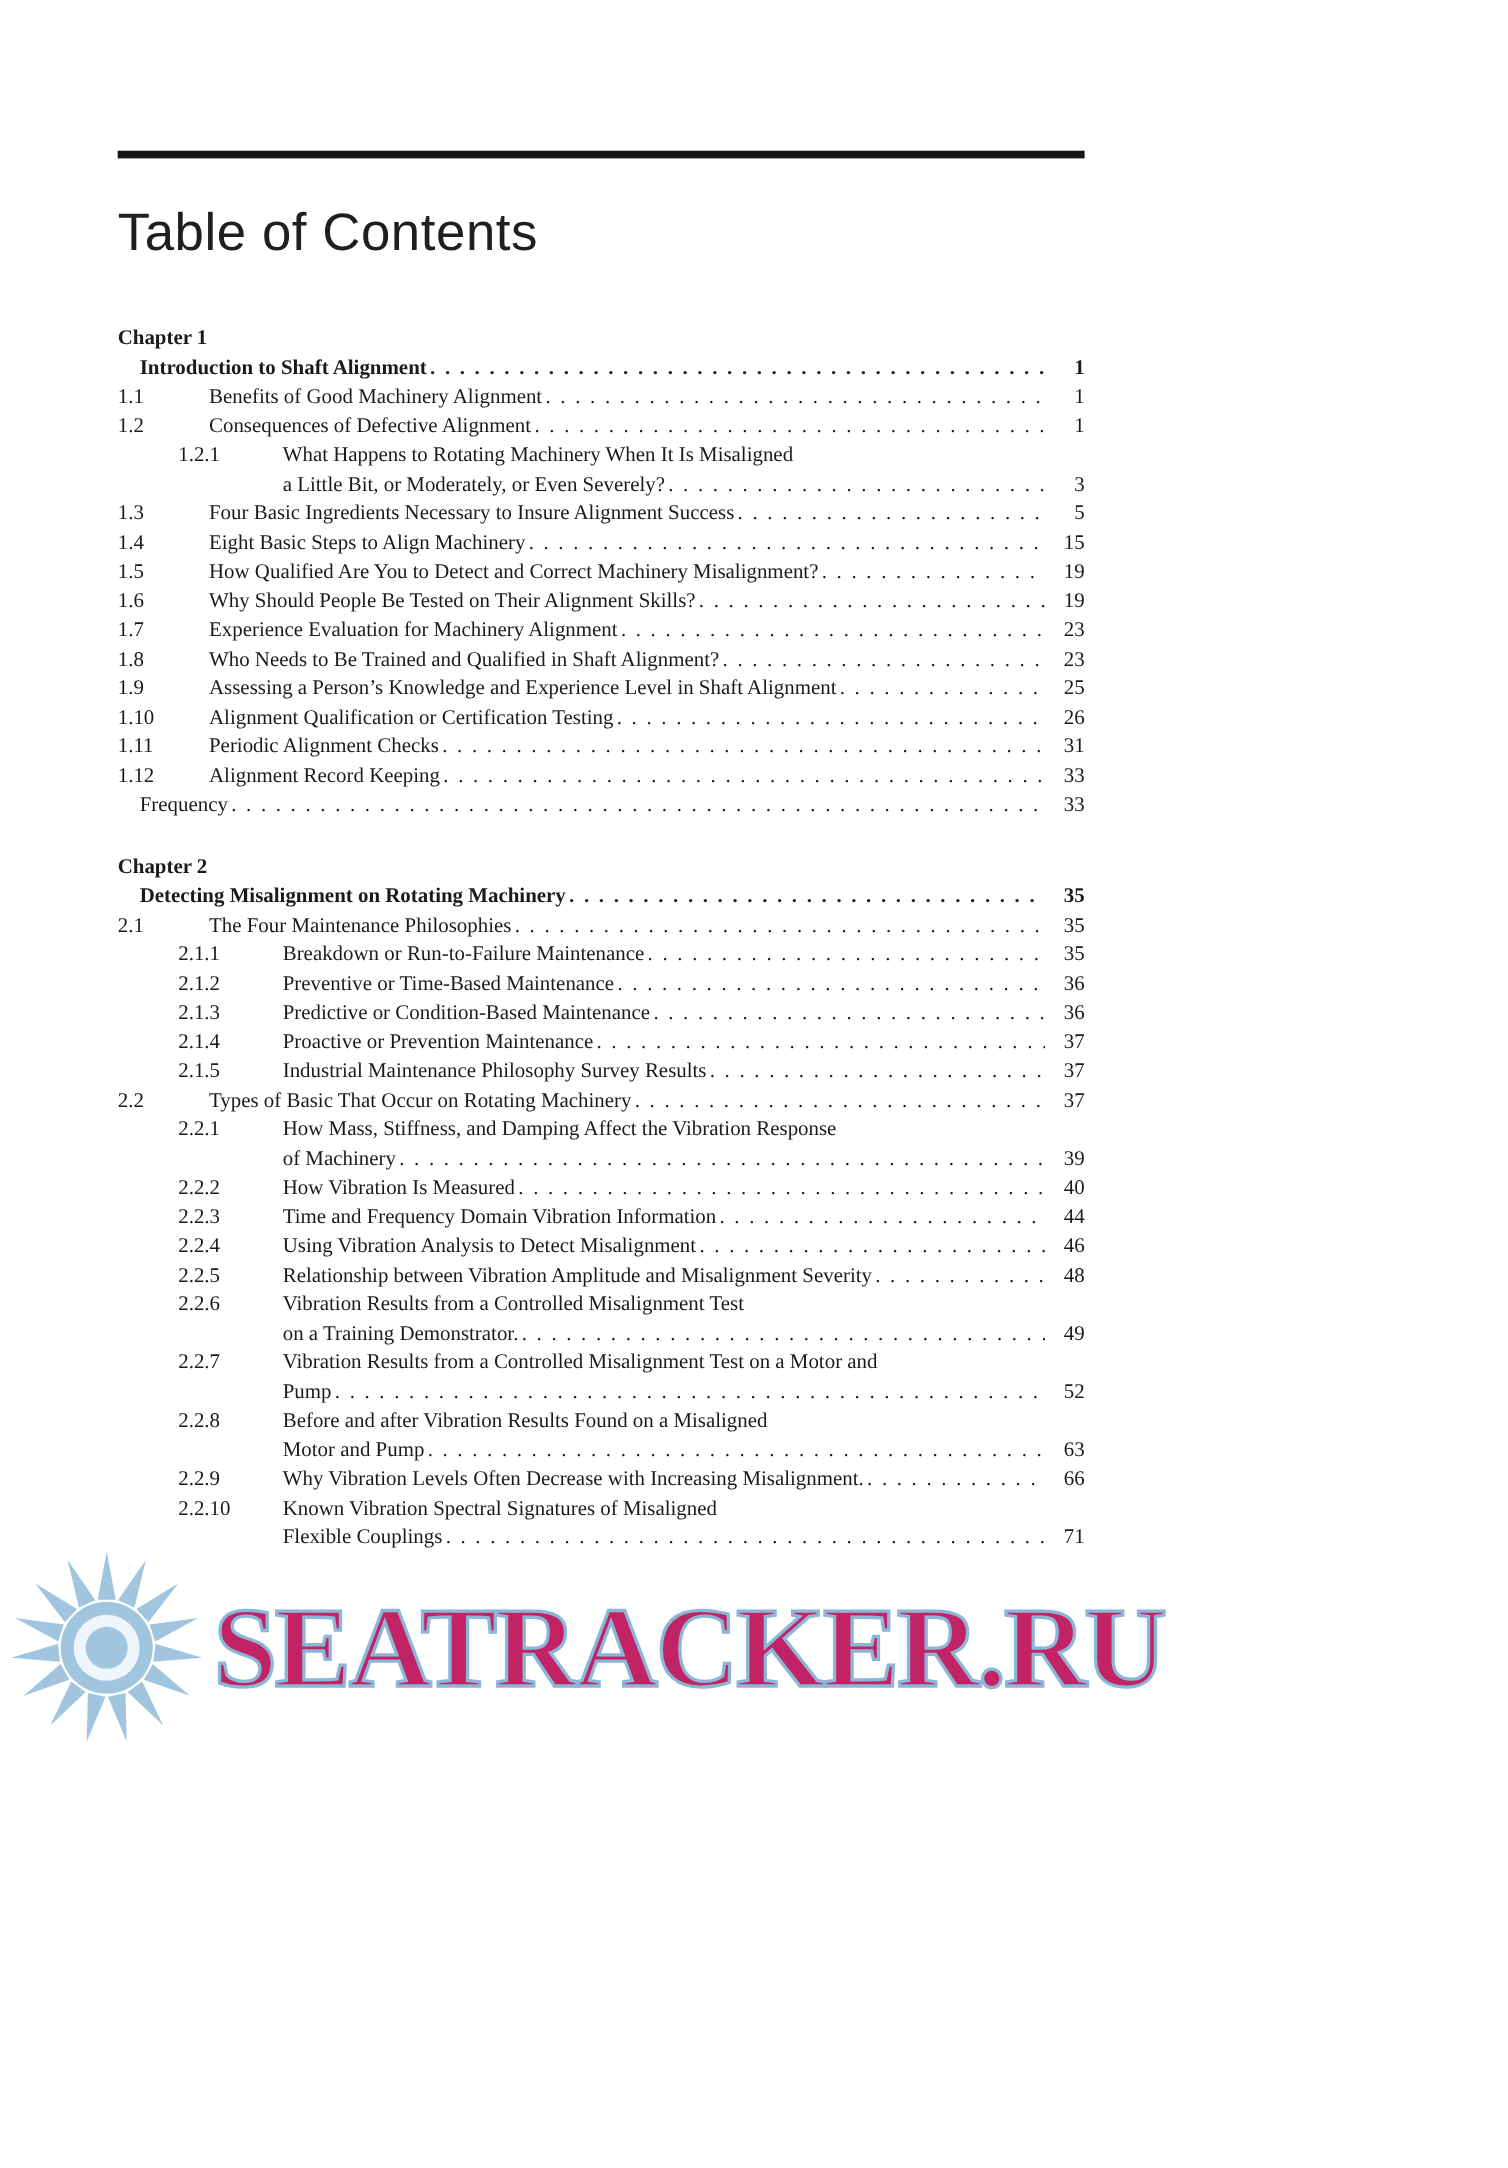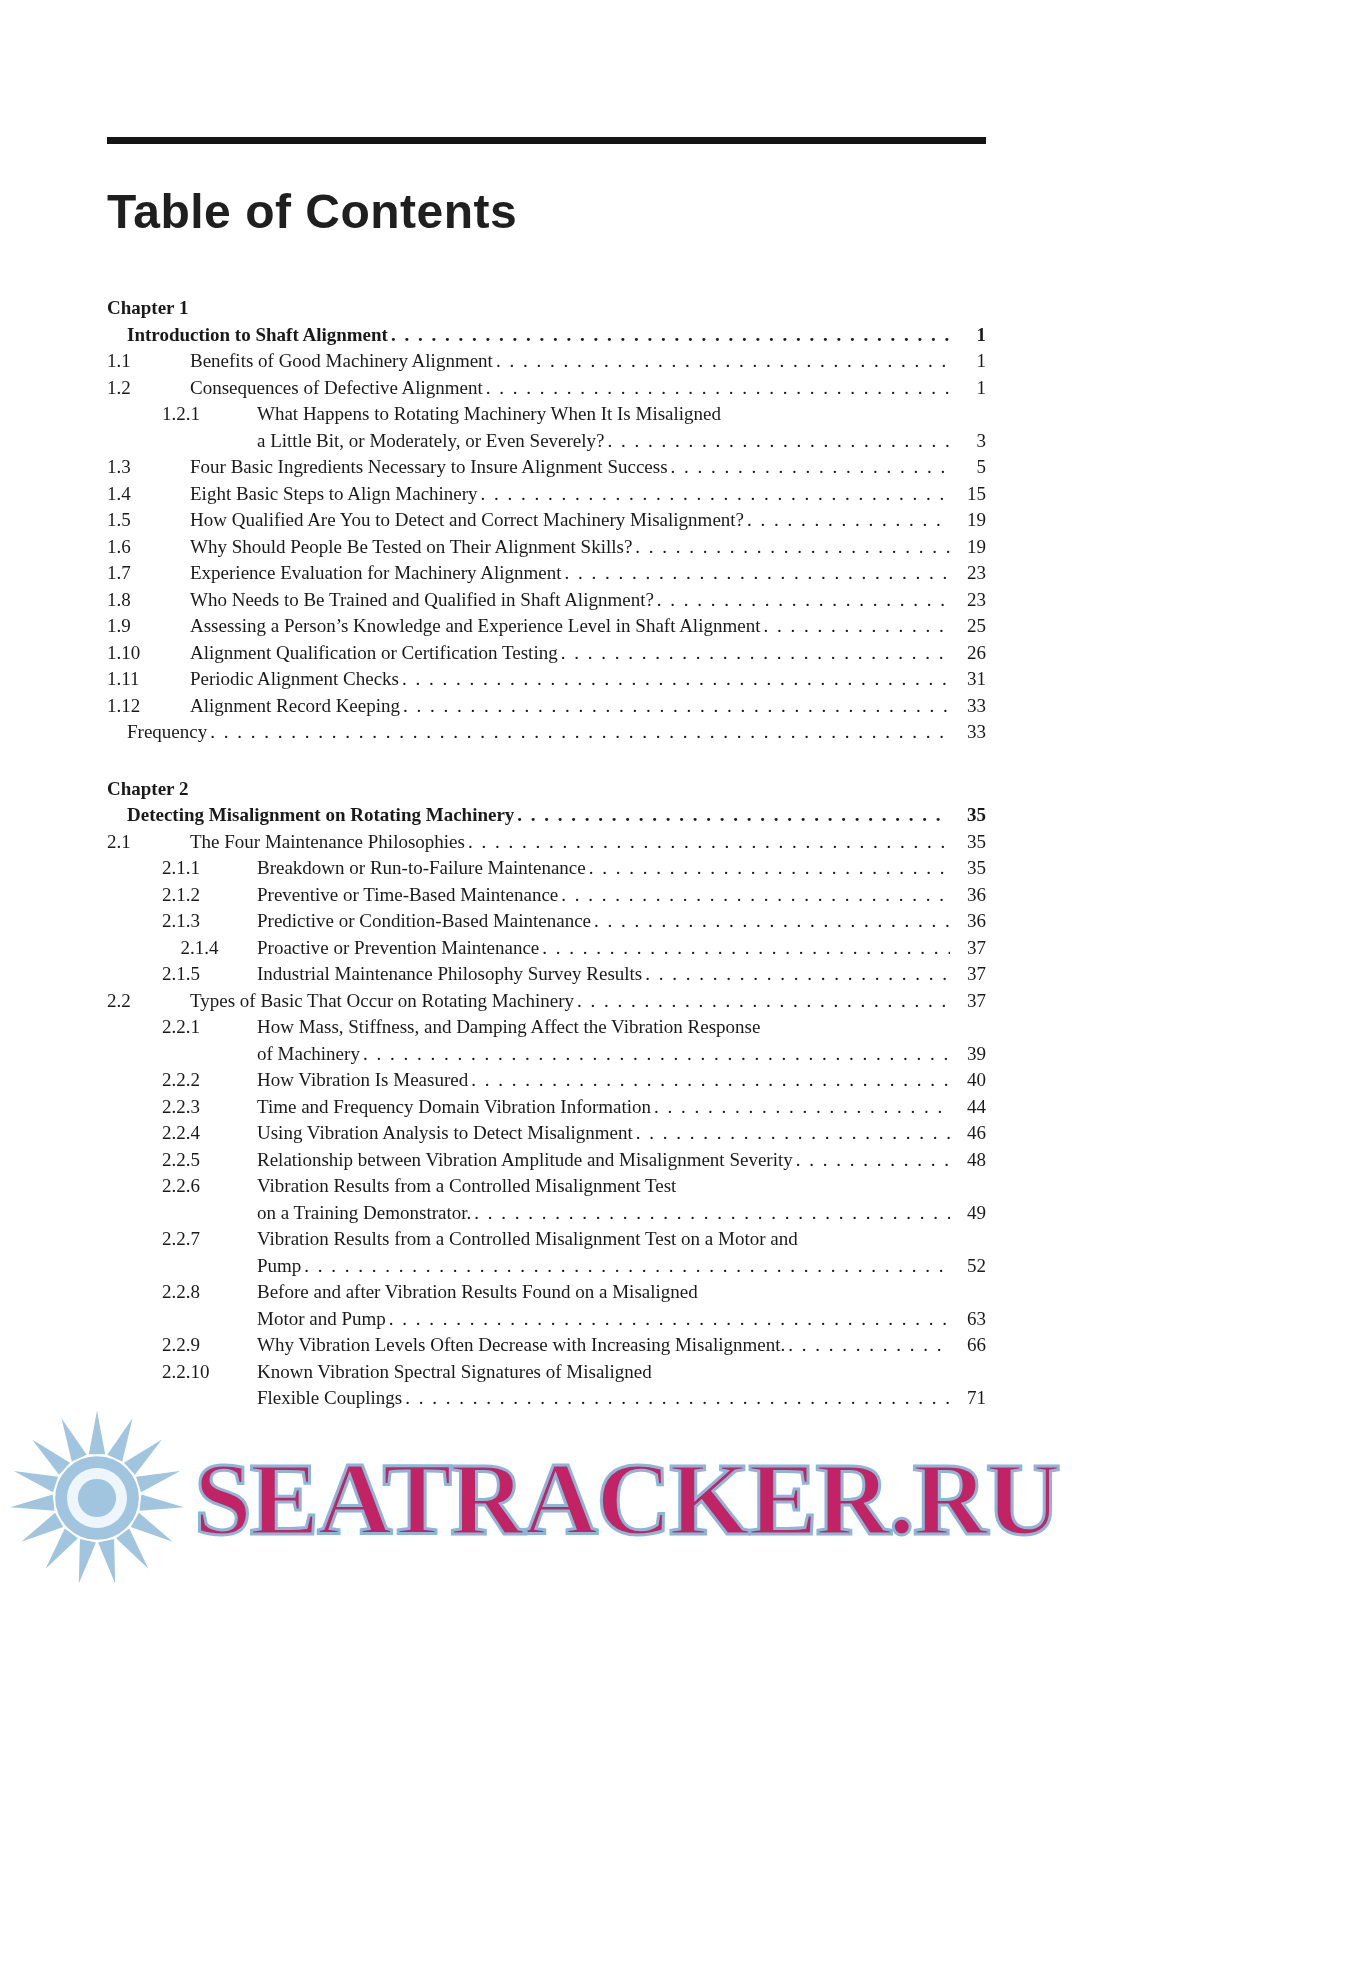--- a/index.html
+++ b/index.html
@@ -15,21 +15,21 @@
     position: absolute;
     left: 107px; top: 137px;
     width: 879px;
   }
   .top-rule {
     height: 7px;
     background: #141414;
   }
   .page-title {
     font-family: "Liberation Sans", sans-serif;
-    font-weight: 700;
+    font-weight: 400;
     font-size: 48px;
     color: #1f1f1f;
     margin-top: 40px;
     letter-spacing: 0.5px;
   }
   .toc {
     margin-top: 56px;
     font-size: 19px;
     line-height: 26.5px;
   }
@@ -199,21 +199,21 @@
           <span class="toc-dots"></span>
           <span class="toc-page">36</span>
         </div>
         <div class="toc-row">
           <span class="toc-num" style="padding-left: 55px; width: 130px;">2.1.3</span>
           <span class="toc-text">Predictive or Condition-Based Maintenance</span>
           <span class="toc-dots"></span>
           <span class="toc-page">36</span>
         </div>
         <div class="toc-row">
-          <span class="toc-num" style="padding-left: 55px; width: 130px; text-align: center;">2.1.4</span>
+          <span class="toc-num" style="padding-left: 55px; width: 130px;">2.1.4</span>
           <span class="toc-text">Proactive or Prevention Maintenance</span>
           <span class="toc-dots"></span>
           <span class="toc-page">37</span>
         </div>
         <div class="toc-row">
           <span class="toc-num" style="padding-left: 55px; width: 130px;">2.1.5</span>
           <span class="toc-text">Industrial Maintenance Philosophy Survey Results</span>
           <span class="toc-dots"></span>
           <span class="toc-page">37</span>
         </div>

